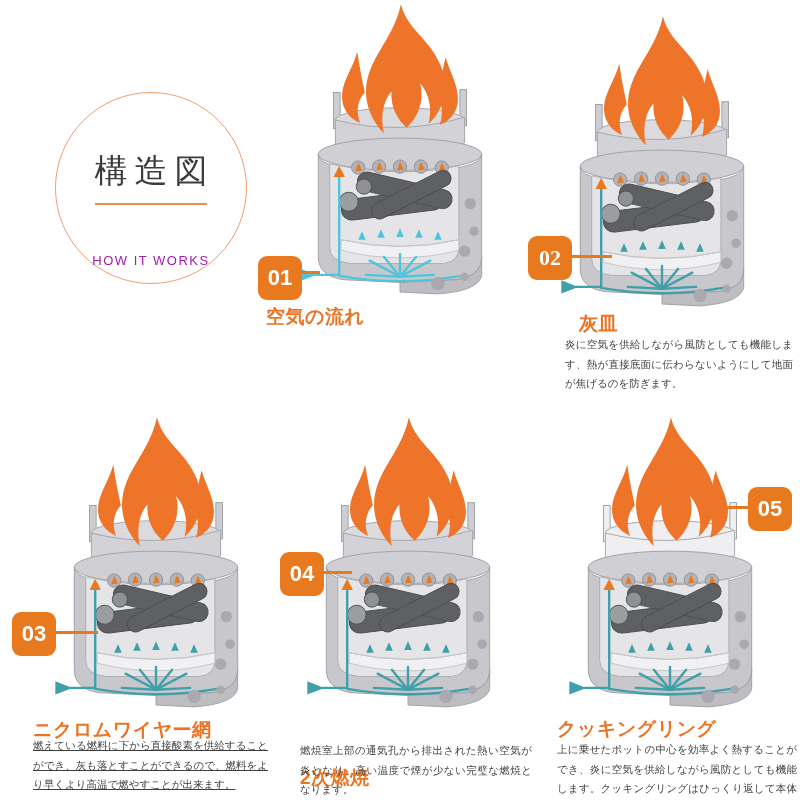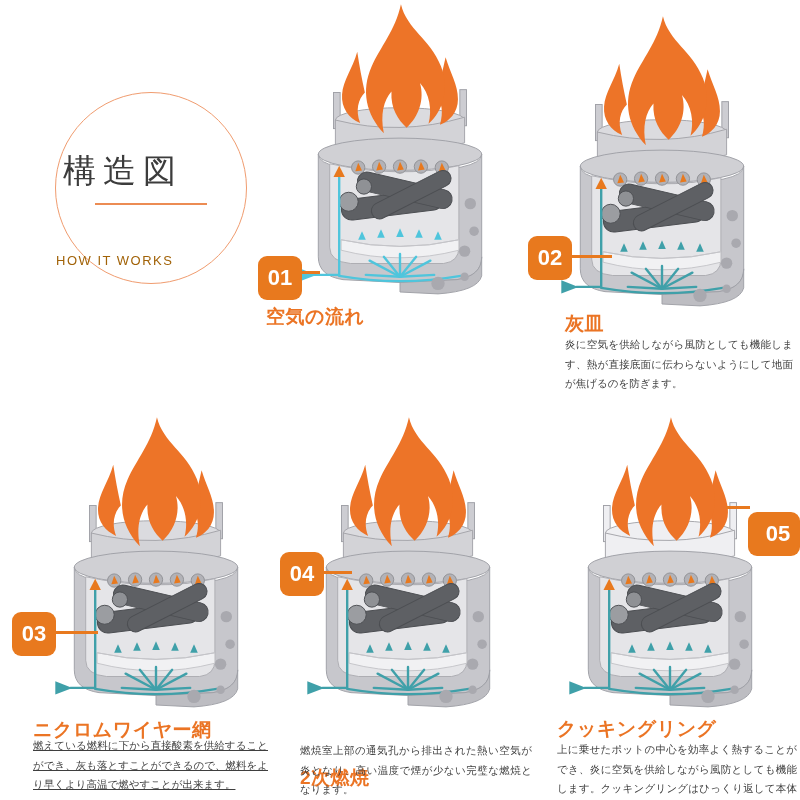--- a/index.html
+++ b/index.html
@@ -4,29 +4,29 @@
 <style>
   html,body { margin:0; padding:0; background:#fff; }
   .canvas {
     position:relative; width:800px; height:800px; background:#ffffff;
     overflow:hidden; font-family:"Liberation Sans", sans-serif;
     --accent:#E8791E; --title:#EB7424; --flow:#3FA0A9;
   }
   
   .logo {
     position:absolute; left:55px; top:92px; width:192px; height:192px;
-    border:1px solid #F09C6F; border-radius:50%; text-align:left;
+    border:1px solid #F09C6F; border-radius:50%; text-align:center;
     box-sizing:border-box;
   }
   .logo-title {
     margin-top:56px; font-size:33px; letter-spacing:7px; color:#3C3C3C;
     font-weight:500; text-indent:7px;
   }
   .logo-underline { width:112px; height:2px; background:#EC8C53; margin:9px auto 10px; }
-  .logo-subtitle { font-size:13px; letter-spacing:1.5px; color:#a16207;margin-top:48px; }
+  .logo-subtitle { font-size:13px; letter-spacing:1.5px; color:#a21caf;margin-top:48px; }
 
   
   .sec-title {
     position:absolute; margin:0; font-size:19px; font-weight:bold;
     color:var(--title); letter-spacing:0.5px; white-space:nowrap;
   }
   .sec-desc {
     position:absolute; margin:0; font-size:10.5px; line-height:19.5px;
     color:#3F3F3F; text-align:justify;
   }
@@ -39,27 +39,27 @@
   .stove { position:absolute; width:228px; height:295px; }
 
   
   .st1 { left:286px; top:2px;   --flow:#4FC5DC; }
   .st2 { left:548px; top:14px; }
   .st3 { left:42px;  top:415px; }
   .st4 { left:294px; top:415px; }
   .st5 { left:556px; top:415px; --ring:#EFEFF2; }
 
   .bdg1 { left:258px; top:256px; }  .con1 { left:300px; top:271px; width:20px; }
-  .bdg2 { left:528px; top:236px; }  .con2 { left:570px; top:255px; width:42px; }
+  .bdg2 { left:528px; top:236px;font-family:Liberation Serif, serif; }  .con2 { left:570px; top:255px; width:42px; }
   .bdg3 { left:12px;  top:612px; }  .con3 { left:54px;  top:631px; width:44px; }
   .bdg4 { left:280px; top:552px; }  .con4 { left:322px; top:571px; width:30px; }
-  .bdg5 { left:748px; top:512px;padding-left:8px; }  .con5 { left:726px; top:506px; width:24px; }
+  .bdg5 { left:748px; top:487px; }  .con5 { left:726px; top:506px; width:24px; }
 
   .ttl1 { left:266px; top:304px; }  .dsc1 { left:266px; top:328px; width:262px; }
-  .ttl2 { left:565px; top:311px; }  .dsc2 { left:565px; top:335px; width:228px; }
+  .ttl2 { left:579px; top:311px; }  .dsc2 { left:565px; top:335px; width:228px; }
   .ttl3 { left:33px;  top:717px; }  .dsc3 { left:33px;  top:736px; width:235px;text-decoration:underline; }
   .ttl4 { left:300px; top:717px;margin-top:48px; }  .dsc4 { left:300px; top:741px; width:232px; }
   .ttl5 { left:557px; top:716px; }  .dsc5 { left:557px; top:740px; width:240px; }
 </style>
 </head>
 <body>
 
 <div class="canvas">
 
   <svg width="0" height="0" style="position:absolute" aria-hidden="true">

